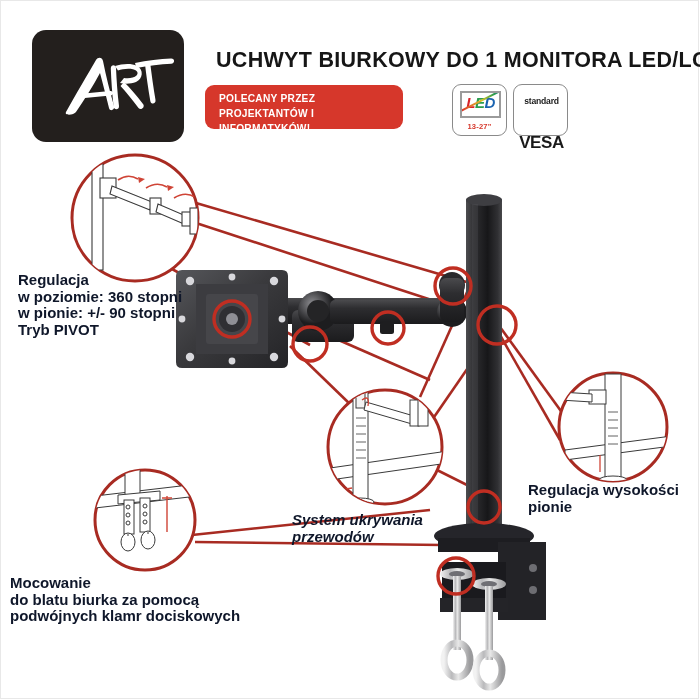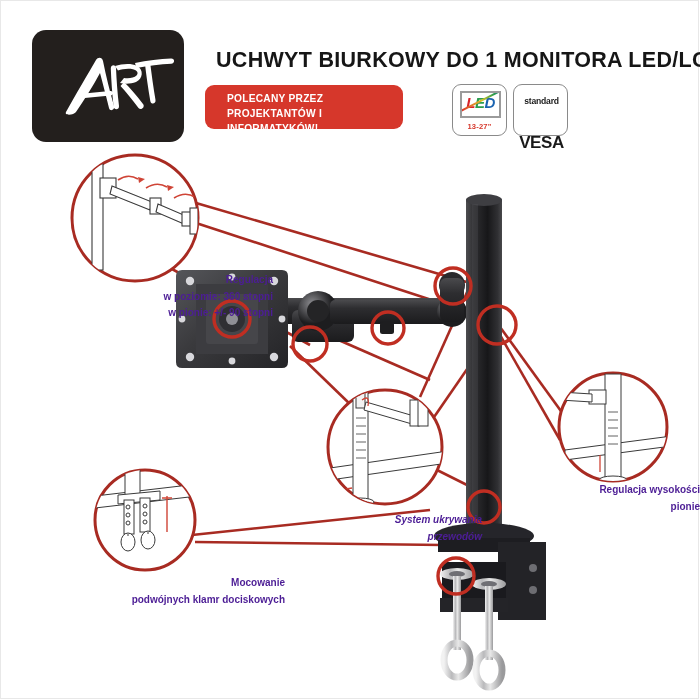--- a/index.html
+++ b/index.html
@@ -50,21 +50,21 @@
     white-space: nowrap;
   }
 
   .promo-badge {
     position: absolute;
     left: 205px; top: 85px;
     width: 198px; height: 44px;
     background: #d6372b;
     border-radius: 9px;
     box-sizing: border-box;
-    padding: 6px 0 0 22px;
+    padding: 6px 0 0 14px;
   }
   .promo-line {
     color: #ffffff;
     font-size: 10.2px;
     font-weight: bold;
     letter-spacing: 0.25px;
     line-height: 15px;
   }
 
   .badges {
@@ -185,24 +185,24 @@
   
   #art {
     position: absolute;
     left: 0; top: 150px;
     width: 700px; height: 550px;
   }
 
   
   .caption {
     position: absolute;
-    text-align: right;
-    font-size: 10px;
-    font-weight: bold;
-    color: #4c1d95;
+    text-align: left;
+    font-size: 15px;
+    font-weight: bold;
+    color: #0f172a;
     line-height: 16.5px;
     white-space: nowrap;
   }
   #caption-pivot { left: 18px; top: 272px; width: 255px; }
   #caption-cable { left: 292px; top: 512px; width: 190px; font-style: italic; }
   #caption-height { left: 528px; top: 482px; width: 172px; }
   #caption-clamp  { left: 10px;  top: 575px; width: 275px; }
 </style>
 </head>
 <body>
@@ -488,29 +488,31 @@
       <circle cx="497" cy="175" r="19"></circle>
       <circle cx="484" cy="357" r="16"></circle>
       <circle cx="456" cy="426" r="18"></circle>
     </g>
   </svg>
 
   <div class="caption" id="caption-pivot">
     <div>Regulacja</div>
     <div>w poziomie: 360 stopni</div>
     <div>w pionie: +/- 90 stopni</div>
+    <div>Tryb PIVOT</div>
   </div>
 
   <div class="caption" id="caption-cable">
     <div>System ukrywania</div>
     <div>przewodów</div>
   </div>
 
   <div class="caption" id="caption-height">
     <div>Regulacja wysokości</div>
     <div>pionie</div>
   </div>
 
   <div class="caption" id="caption-clamp">
     <div>Mocowanie</div>
+    <div>do blatu biurka za pomocą</div>
     <div>podwójnych klamr dociskowych</div>
   </div>
 </div>
 
 </body></html>

